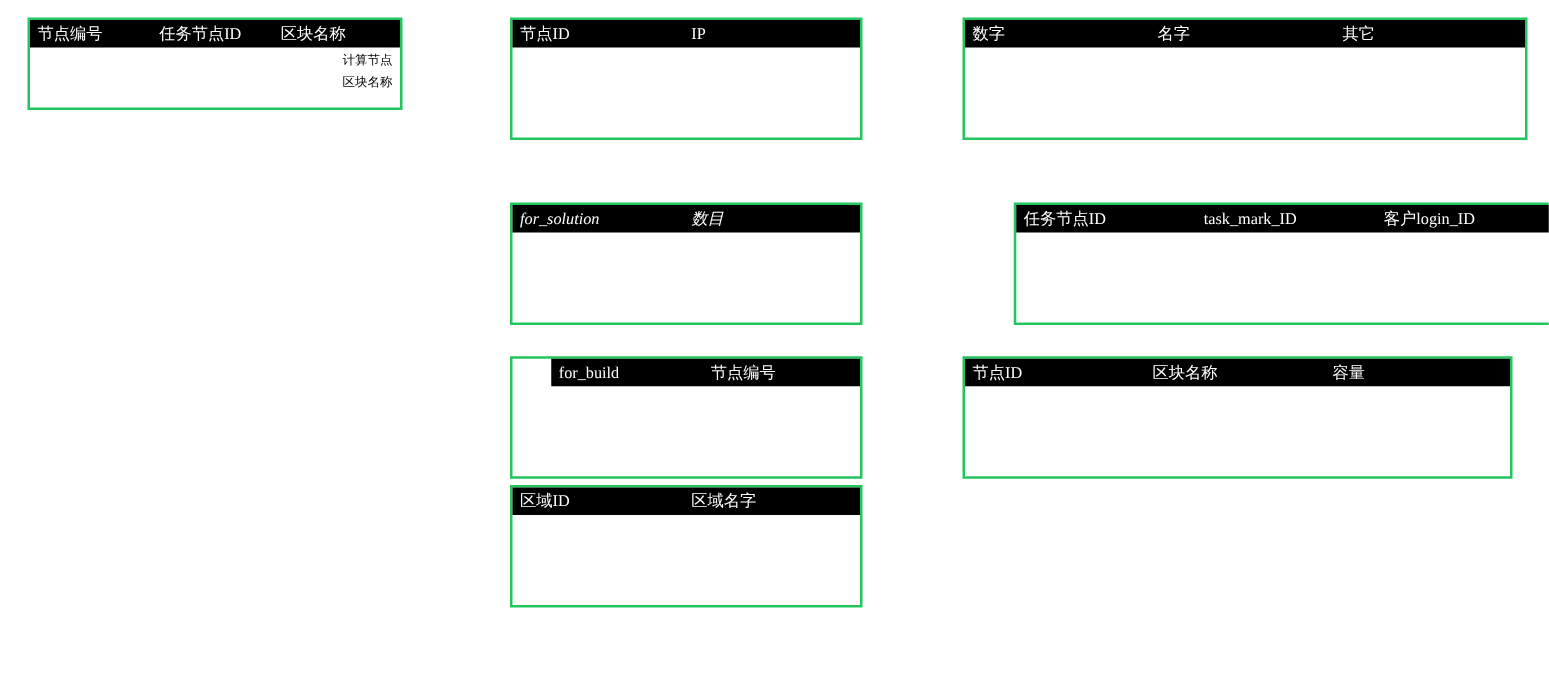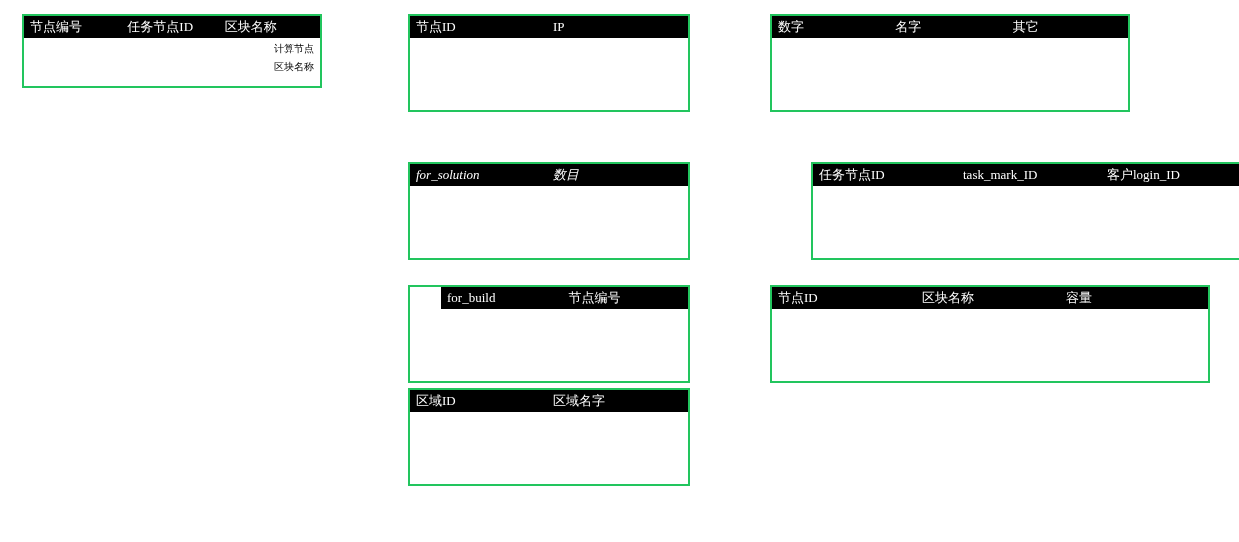--- a/index.html
+++ b/index.html
@@ -46,21 +46,21 @@
     text-align: right;
     line-height: 18px;
     font-size: 10px;
   }
   
   .b-left   { left: 22px;  top: 14px;  width: 300px; }
   .b-m1     { left: 408px; top: 14px;  width: 282px; }
   .b-m2     { left: 408px; top: 162px; width: 282px; font-style: italic; }
   .b-m3     { left: 408px; top: 285px; width: 282px; padding-left: 31px; }
   .b-m4     { left: 408px; top: 388px; width: 282px; font-family: Liberation Serif, serif; }
-  .b-r1     { left: 770px; top: 14px;  width: 360px; }
+  .b-r1     { left: 770px; top: 14px;  width: 452px; }
   .b-r2     { left: 770px; top: 162px; width: 440px; margin-left: 41px; }
   .b-r3     { left: 770px; top: 285px; width: 440px; }
   .b-left .body { min-height: 48px; }
   .b-m1 .body, .b-m2 .body, .b-m3 .body, .b-m4 .body { min-height: 72px; }
   .b-r1 .body, .b-r2 .body, .b-r3 .body { min-height: 72px; }
 </style>
 </head>
 <body>
 
 <div class="canvas">

